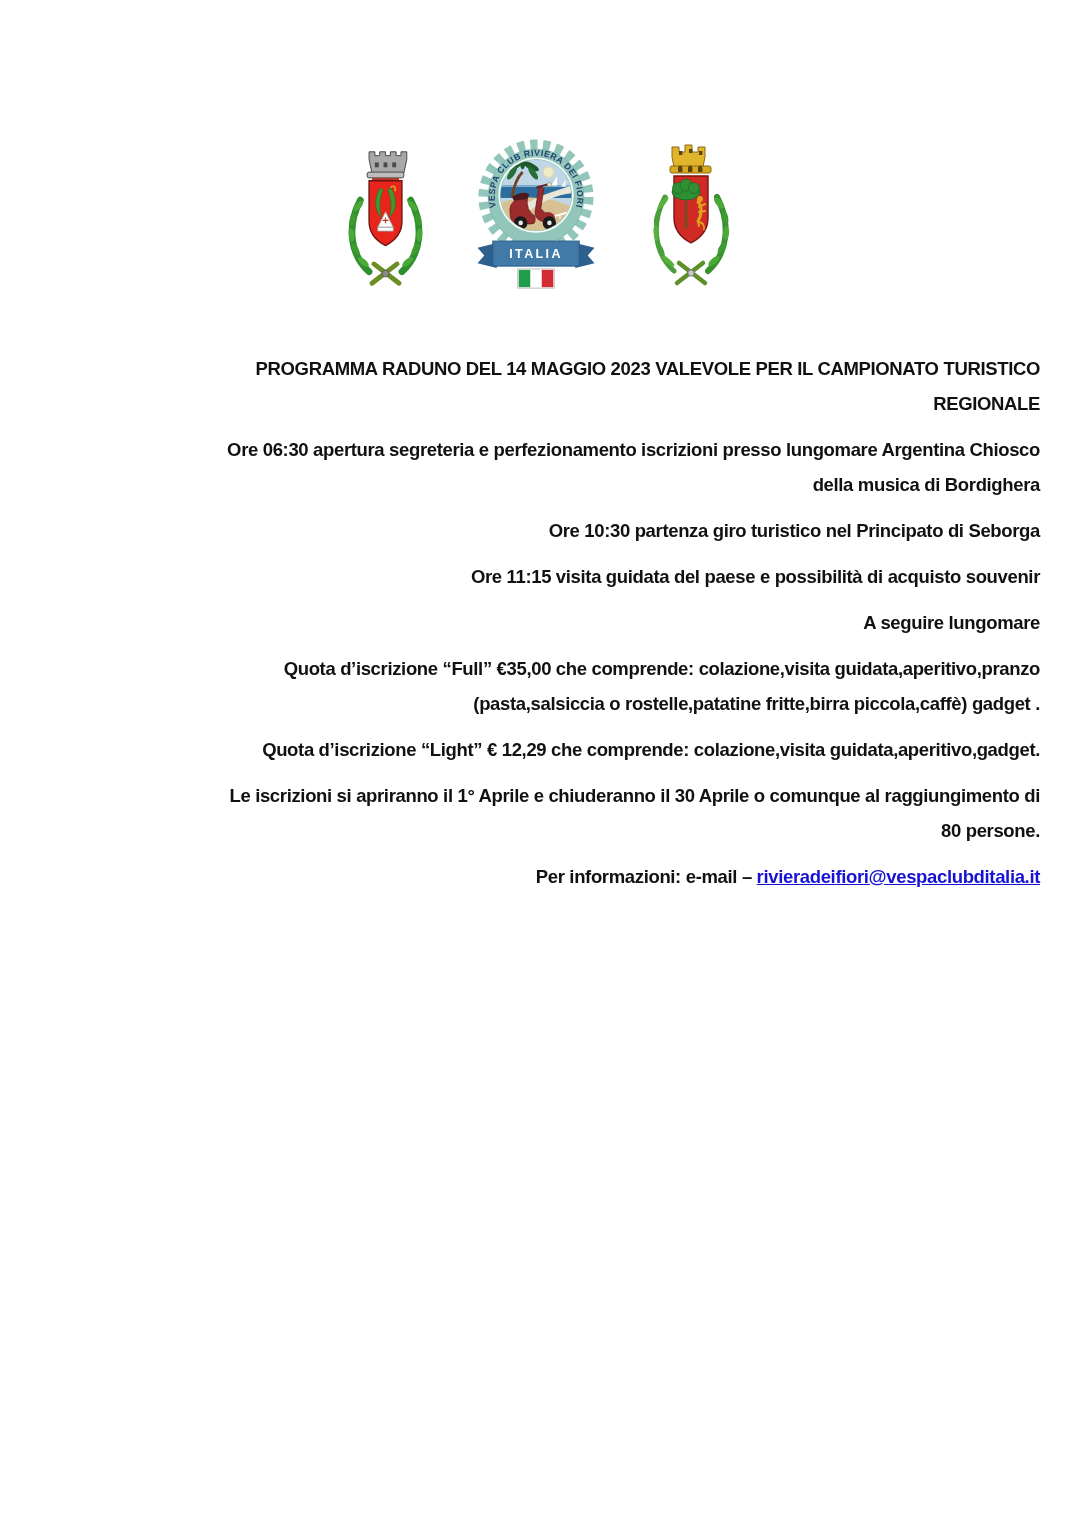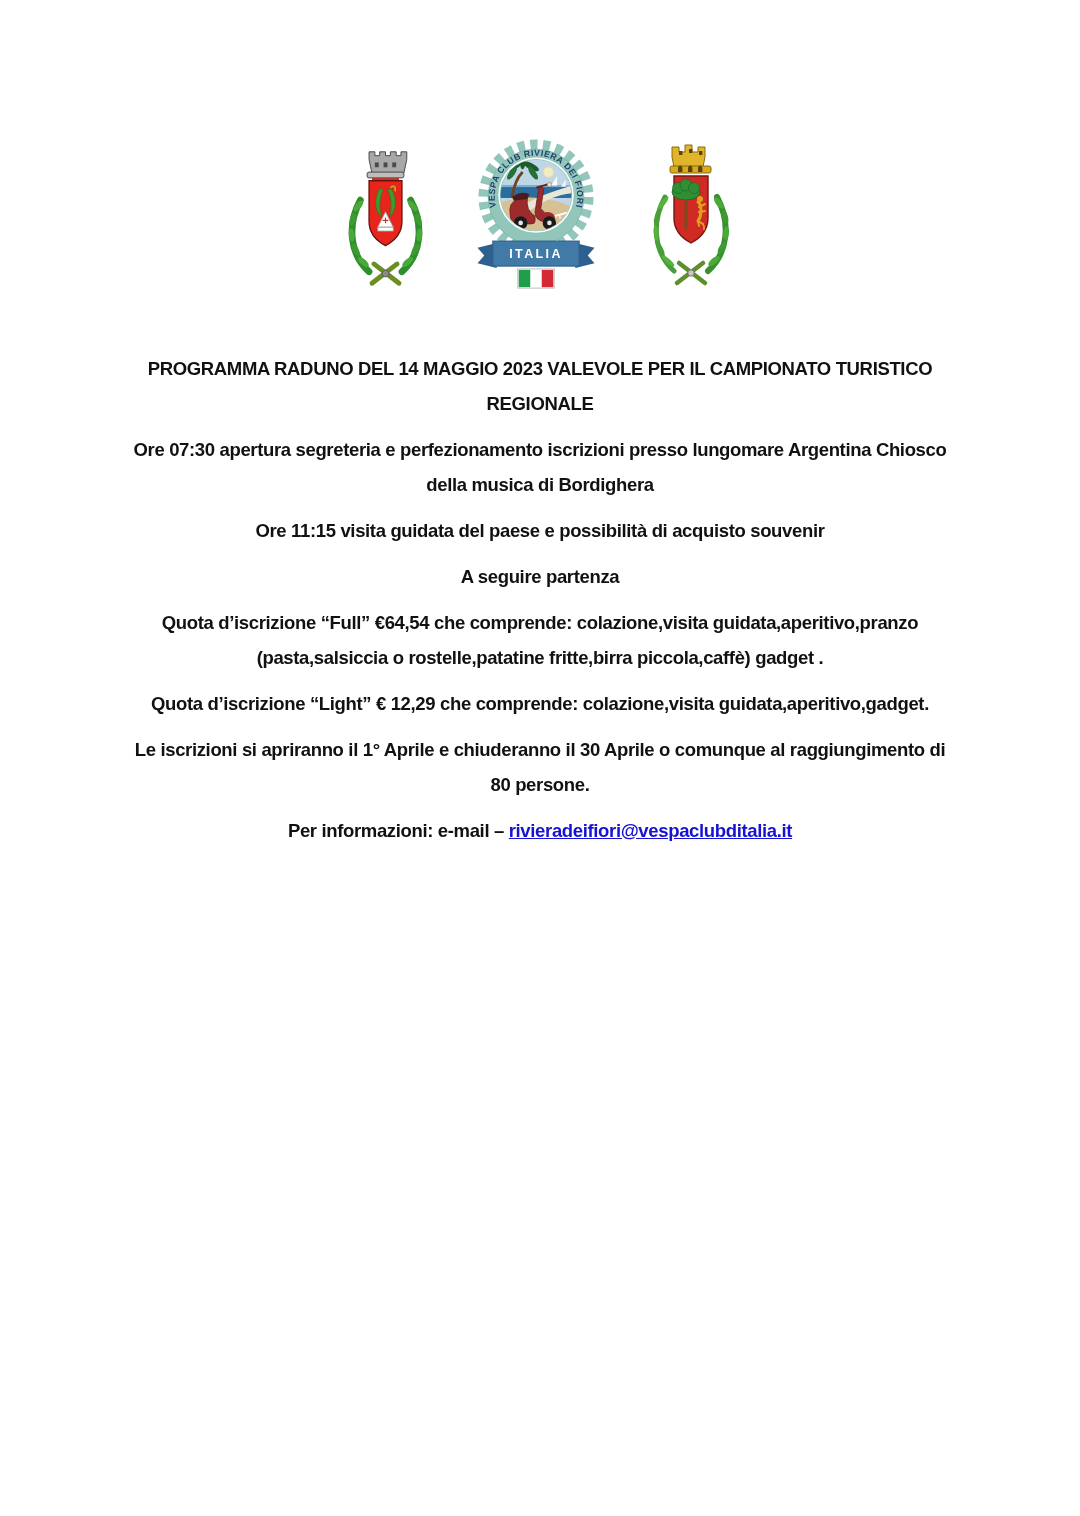--- a/index.html
+++ b/index.html
@@ -7,21 +7,21 @@
     width:1080px;height:1516px;background:#ffffff;
     font-family:"Liberation Sans",sans-serif;
     overflow:hidden;position:relative;
   }
   .logo-row{
     display:flex;justify-content:center;align-items:flex-end;
     gap:30px;padding-top:128px;
   }
   .logo-row svg{display:block;}
   .content{
-    width:1000px;margin:60px auto 0;text-align:center;color:#111;
+    width:1000px;margin:60px auto 0;text-align:right;color:#111;
   }
   .para{
     font-size:18.5px;font-weight:bold;line-height:35px;
     letter-spacing:-0.35px;margin:11px 0;white-space:pre-line;color:#111;
   }
   .para.title{margin-top:0;}
   .email-link{color:#1612d4;font-weight:bold;cursor:pointer;}
 </style>
 </head>
 <body>
@@ -165,23 +165,24 @@
         <path d="M61,81 q6,1 5,8" fill="none" stroke="#e0a11b" stroke-width="1.6"></path>
       </g>
     </g>
   </svg>
 
 </header>
 
 <main class="content">
   <p class="para title">PROGRAMMA RADUNO DEL 14 MAGGIO 2023 VALEVOLE PER IL CAMPIONATO TURISTICO
 REGIONALE</p>
-  <p class="para">Ore 07:30 apertura segreteria e perfezionamento iscrizioni presso lungomare Argentina Chiosco
+  <p class="para">Ore 06:30 apertura segreteria e perfezionamento iscrizioni presso lungomare Argentina Chiosco
 della musica di Bordighera</p>
+  <p class="para">Ore 10:30 partenza giro turistico nel Principato di Seborga</p>
   <p class="para">Ore 11:15 visita guidata del paese e possibilità di acquisto souvenir</p>
-  <p class="para">A seguire partenza</p>
-  <p class="para">Quota d’iscrizione “Full”  €64,54 che comprende: colazione,visita guidata,aperitivo,pranzo
+  <p class="para">A seguire lungomare</p>
+  <p class="para">Quota d’iscrizione “Full”  €35,00 che comprende: colazione,visita guidata,aperitivo,pranzo
 (pasta,salsiccia o rostelle,patatine fritte,birra piccola,caffè)  gadget .</p>
   <p class="para">Quota d’iscrizione “Light” € 12,29 che comprende: colazione,visita guidata,aperitivo,gadget.</p>
   <p class="para">Le iscrizioni si apriranno il 1° Aprile e chiuderanno il 30 Aprile o comunque al raggiungimento di
 80 persone.</p>
   <p class="para"><span>Per informazioni: e-mail – </span><a href="#" class="email-link">rivieradeifiori@vespaclubditalia.it</a></p>
 </main>
 
 </body></html>

